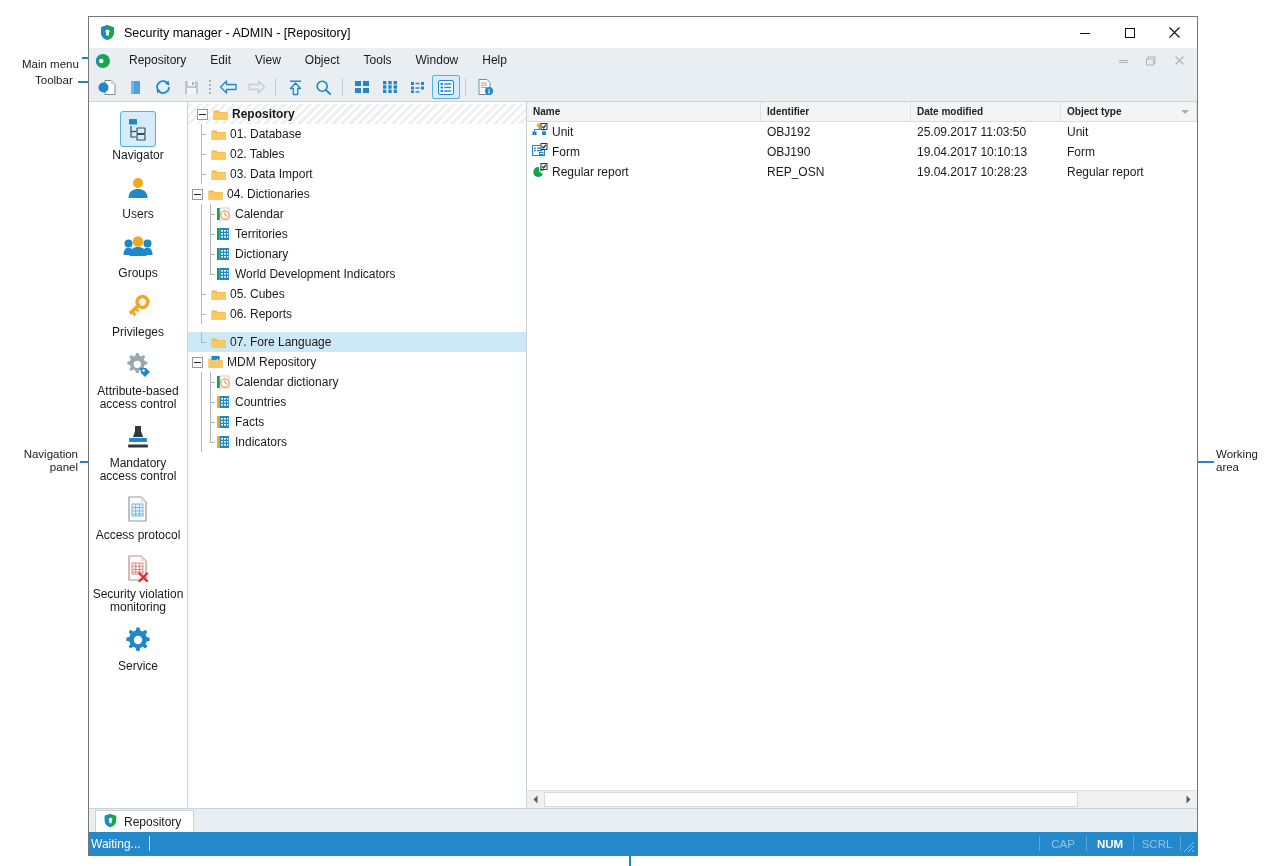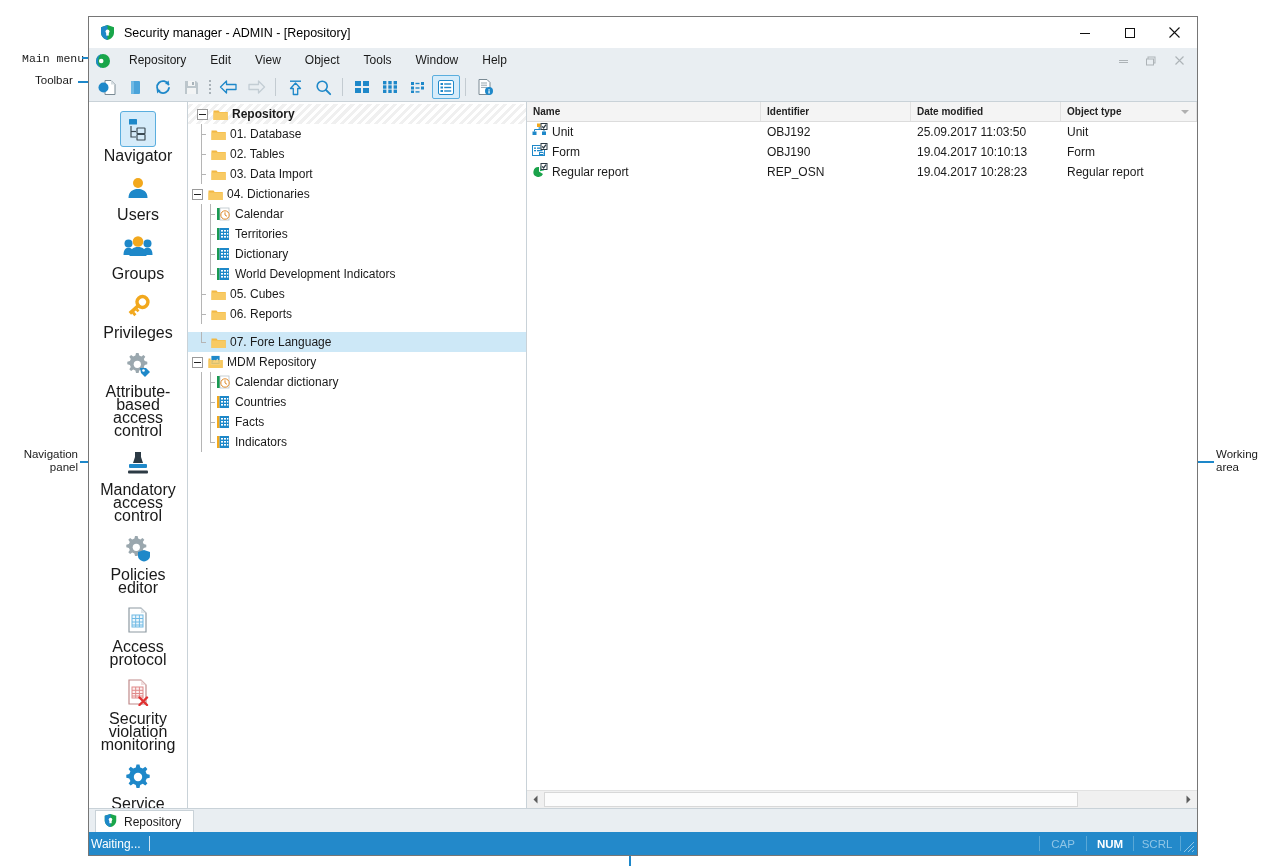--- a/index.html
+++ b/index.html
@@ -161,21 +161,21 @@
     width: 36px; height: 36px;
     display: flex; align-items: center; justify-content: center;
     border-radius: 3px;
     box-sizing: border-box;
   }
   .nav-item.selected .nav-ico {
     border: 1px solid #5aaede;
     background: #d6ecfa;
   }
   .nav-label {
-    font-size: 16px;
+    font-size: 12px;
     color: #1a1a1a;
     text-align: center;
     line-height: 13px;
     margin-top: 2px;
     max-width: 94px;
   }
 
   
   .treepanel {
     width: 338px;
@@ -366,21 +366,21 @@
   .sb-grip {
     width: 16px; height: 23px;
     display: flex; align-items: flex-end; justify-content: flex-end;
     padding: 0 2px 2px 0;
     box-sizing: border-box;
   }
 </style>
 </head>
 <body>
 
-<div class="anno" style="left:22px; top:52px;font-family:Liberation Mono, monospace;">Main menu</div>
+<div class="anno" style="left:22px; top:58px;">Main menu</div>
 <div class="anno-line" style="left:82px; top:57px; width:26px; height:2px;"></div>
 
 <div class="anno" style="left:35px; top:74px;">Toolbar</div>
 <div class="anno-line" style="left:78px; top:81px; width:30px; height:2px;"></div>
 
 <div class="anno" style="left:16px; top:448px; text-align:right; width:62px;">Navigation
 panel</div>
 <div class="anno-line" style="left:80px; top:461px; width:22px; height:2px;"></div>
 <div class="anno-dot" style="left:96px; top:458px;"></div>
 
@@ -658,30 +658,20 @@
           <svg width="26" height="28" viewBox="0 0 26 28">
             <path d="M10 3 h6 v5 l2 6 h-10 l2-6 z" fill="#2c3a44"></path>
             <rect x="4" y="15" width="18" height="4" rx="1" fill="#1e88c9"></rect>
             <rect x="3" y="21.5" width="20" height="3" rx="1" fill="#2c3a44"></rect>
           </svg>
         </div>
         <div class="nav-label">Mandatory access
 control</div>
       </div>
 
-      <div class="nav-item">
-        <div class="nav-ico">
-          <svg width="28" height="28" viewBox="0 0 28 28">
-            <path d="M11 2 l2.6 0 0.6 2.6 2.2 0.9 2.1-1.5 1.8 1.8-1.5 2.1 0.9 2.2 2.6 0.6 0 2.6-2.6 0.6-0.9 2.2 1.5 2.1-1.8 1.8-2.1-1.5-2.2 0.9-0.6 2.6-2.6 0-0.6-2.6-2.2-0.9-2.1 1.5-1.8-1.8 1.5-2.1-0.9-2.2-2.6-0.6 0-2.6 2.6-0.6 0.9-2.2-1.5-2.1 1.8-1.8 2.1 1.5 2.2-0.9z" fill="#9aa7ae"></path>
-            <circle cx="12.3" cy="13.3" r="3.6" fill="#ffffff"></circle>
-            <path d="M20 16 L26 18 V22 C26 25 23.5 26.8 20 27.5 C16.5 26.8 14 25 14 22 V18 Z" fill="#1e88c9"></path>
-          </svg>
-        </div>
-        <div class="nav-label">Policies editor</div>
-      </div>
 
 
       <div class="nav-item">
         <div class="nav-ico">
           <svg width="24" height="28" viewBox="0 0 24 28">
             <path d="M3 2 h12 l5 5 v19 h-17 z" fill="#ffffff" stroke="#8e9aa2" stroke-width="1.2"></path>
             <path d="M15 2 v5 h5 z" fill="#dfe5e9"></path>
             <g stroke="#6fb9e4" stroke-width="1">
               <rect x="6" y="9" width="11" height="12" fill="#eef7fc"></rect>
               <path d="M6 12.5 H17 M6 16 H17 M6 19 H17 M9.7 9 V21 M13.4 9 V21"></path>

